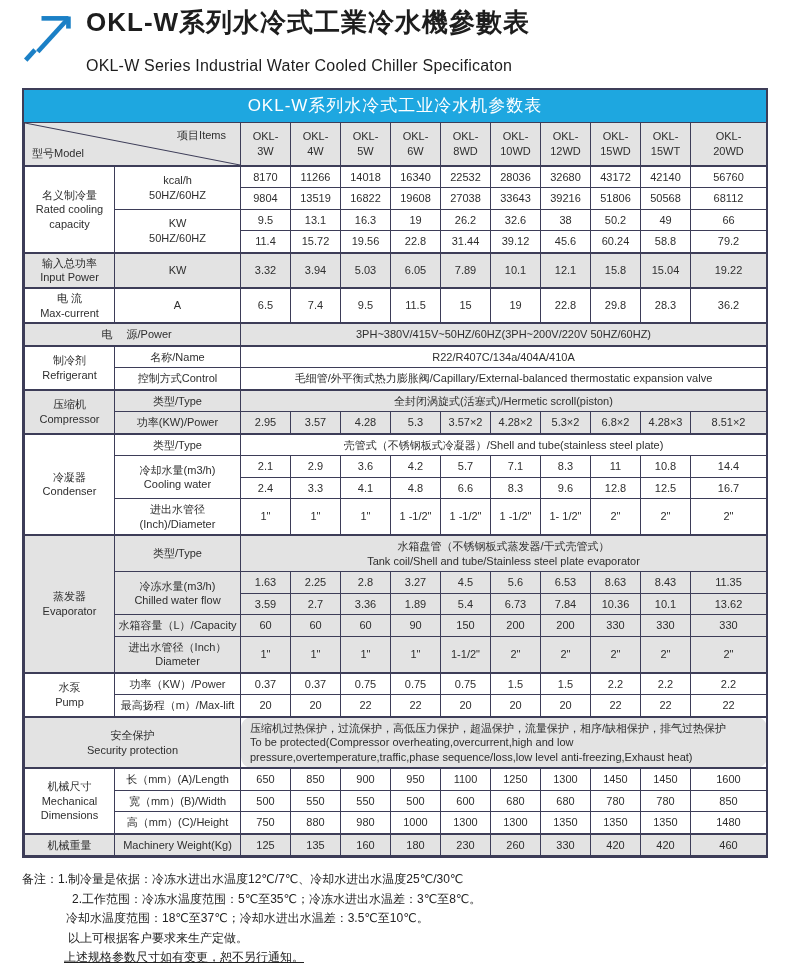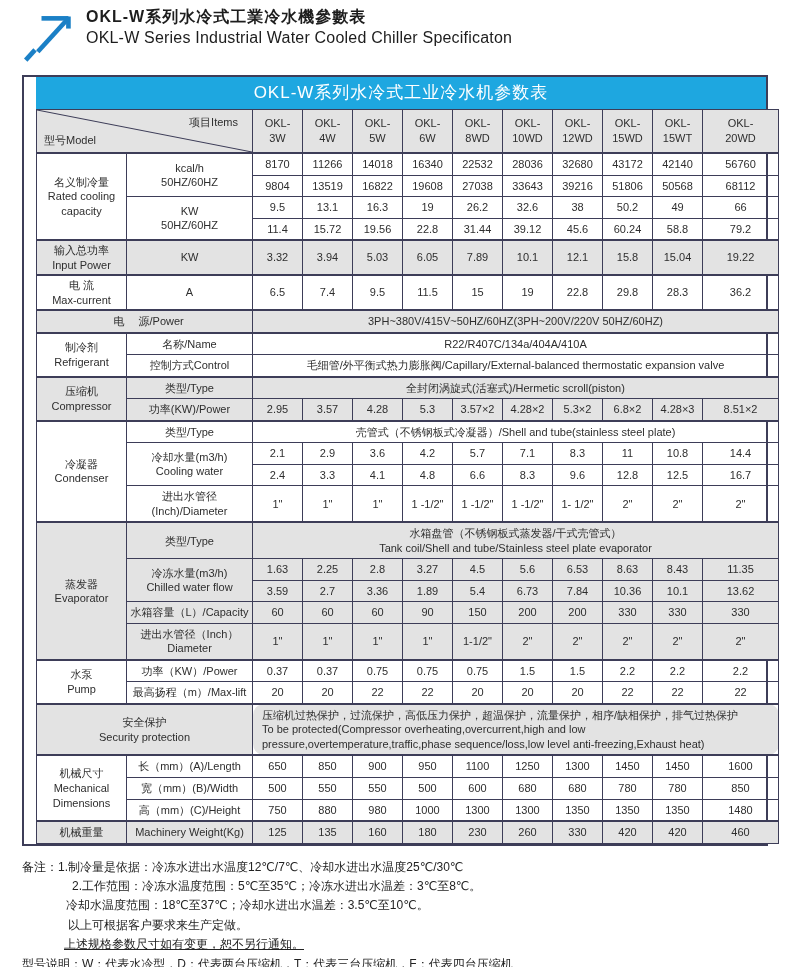--- a/index.html
+++ b/index.html
@@ -8,25 +8,25 @@
     font-family:"Liberation Sans","DejaVu Sans",sans-serif;
     color:#2b2b2b;-webkit-font-smoothing:antialiased;
   }
   .page{padding:8px 22px 0 22px;}
 
   
   .brand{display:flex;align-items:flex-start;gap:12px;}
   .logo{width:52px;height:52px;flex:0 0 auto;margin-top:2px;}
   .logo svg{width:100%;height:100%;}
   .logo line{stroke:#1b80c6;stroke-width:5;fill:none;}
-  .titles .zh{font-size:16px;font-weight:600;letter-spacing:1px;color:#1d1d1d;line-height:1.15;}
-  .titles .en{font-size:16px;font-weight:400;color:#1d1d1d;margin-top:3px;letter-spacing:0.2px;}
+  .titles .zh{font-size:26px;font-weight:600;letter-spacing:1px;color:#1d1d1d;line-height:1.15;}
+  .titles .en{font-size:16px;font-weight:400;color:#1d1d1d;margin-top:19px;letter-spacing:0.2px;}
 
   
-  .tbl-wrap{margin-top:13px;border:2px solid #3d3d58;width:746px;box-sizing:border-box;padding-left:12px;}
+  .tbl-wrap{margin-top:13px;border:2px solid #3d3d58;width:746px;box-sizing:border-box;}
   .tbl-title{
     background:#1ea7e0;color:#ffffff;text-align:center;
     font-size:17px;letter-spacing:1px;padding:4px 0 5px 0;
   }
   table{border-collapse:collapse;table-layout:fixed;width:742px;font-size:11px;}
   col.c-group{width:90px;} col.c-item{width:126px;} col.c-val{width:50px;} col.c-last{width:76px;}
   th,td{
     border:1px solid #3d3d58;text-align:center;vertical-align:middle;
     padding:3px 1px;white-space:pre-line;line-height:1.32;color:#2e2e2e;
     font-weight:normal;overflow:hidden;

